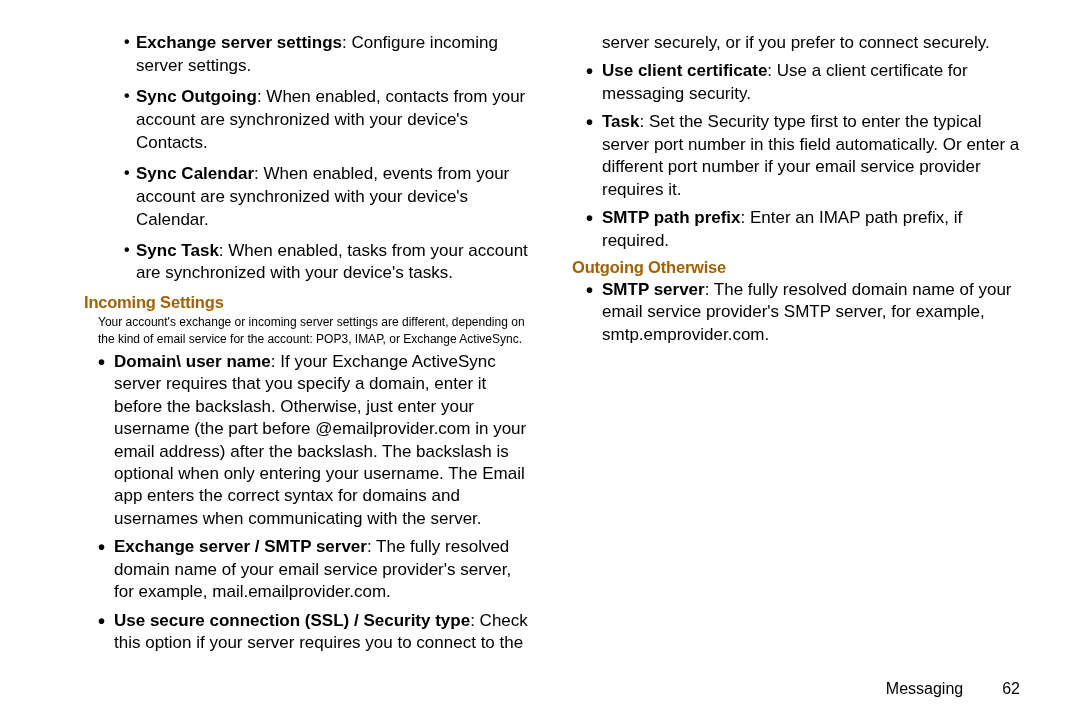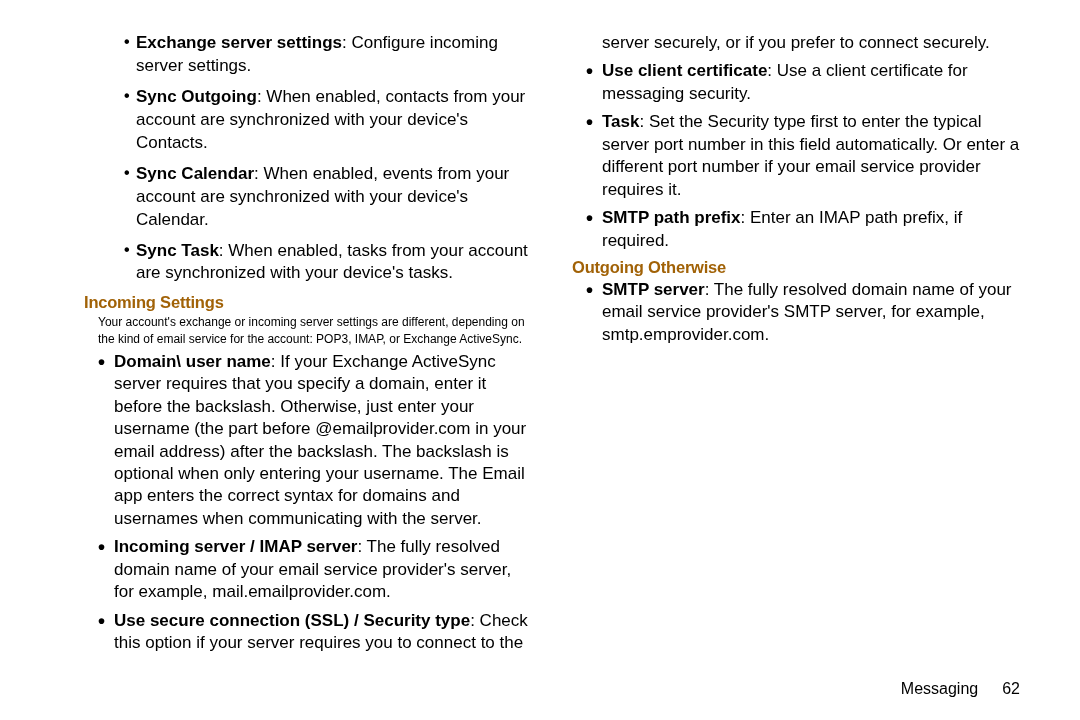--- a/index.html
+++ b/index.html
@@ -84,42 +84,42 @@
   }
   .b { font-weight: bold; }
   .footer {
     position: absolute;
     right: 60px;
     bottom: 22px;
     font-size: 16px;
     font-family: Arial, Helvetica, sans-serif;
   }
   .footer .sec {
-    margin-right: 24px;
+    margin-right: 39px;
   }
 </style>
 </head>
 <body>
 
 <div class="page">
   <div class="columns">
 
     <ul class="sub">
       <li><span class="b">Exchange server settings</span><span>: Configure incoming server settings.</span></li>
       <li><span class="b">Sync Outgoing</span><span>: When enabled, contacts from your account are synchronized with your device's Contacts.</span></li>
       <li><span class="b">Sync Calendar</span><span>: When enabled, events from your account are synchronized with your device's Calendar.</span></li>
       <li><span class="b">Sync Task</span><span>: When enabled, tasks from your account are synchronized with your device's tasks.</span></li>
     </ul>
 
     <div class="h">Incoming Settings</div>
     <p class="para">Your account's exchange or incoming server settings are different, depending on the kind of email service for the account: POP3, IMAP, or Exchange ActiveSync.</p>
 
     <ul class="bul">
       <li><span class="b">Domain\ user name</span><span>: If your Exchange ActiveSync server requires that you specify a domain, enter it before the backslash. Otherwise, just enter your username (the part before @emailprovider.com in your email address) after the backslash. The backslash is optional when only entering your username. The Email app enters the correct syntax for domains and usernames when communicating with the server.</span></li>
-      <li><span class="b">Incoming server / IMAP server</span><span>: The fully resolved domain name of your email service provider's server, for example, mail.emailprovider.com.</span></li>
+      <li><span class="b">Exchange server / SMTP server</span><span>: The fully resolved domain name of your email service provider's server, for example, mail.emailprovider.com.</span></li>
       <li><span class="b">Use secure connection (SSL) / Security type</span><span>: Check this option if your server requires you to connect to the server securely, or if you prefer to connect securely.</span></li>
       <li><span class="b">Use client certificate</span><span>: Use a client certificate for messaging security.</span></li>
       <li><span class="b">Task</span><span>: Set the Security type first to enter the typical server port number in this field automatically. Or enter a different port number if your email service provider requires it.</span></li>
       <li><span class="b">SMTP path prefix</span><span>: Enter an IMAP path prefix, if required.</span></li>
     </ul>
 
     <div class="h">Outgoing Otherwise</div>
 
     <ul class="bul">
       <li><span class="b">SMTP server</span><span>: The fully resolved domain name of your email service provider's SMTP server, for example, smtp.emprovider.com.</span></li>

